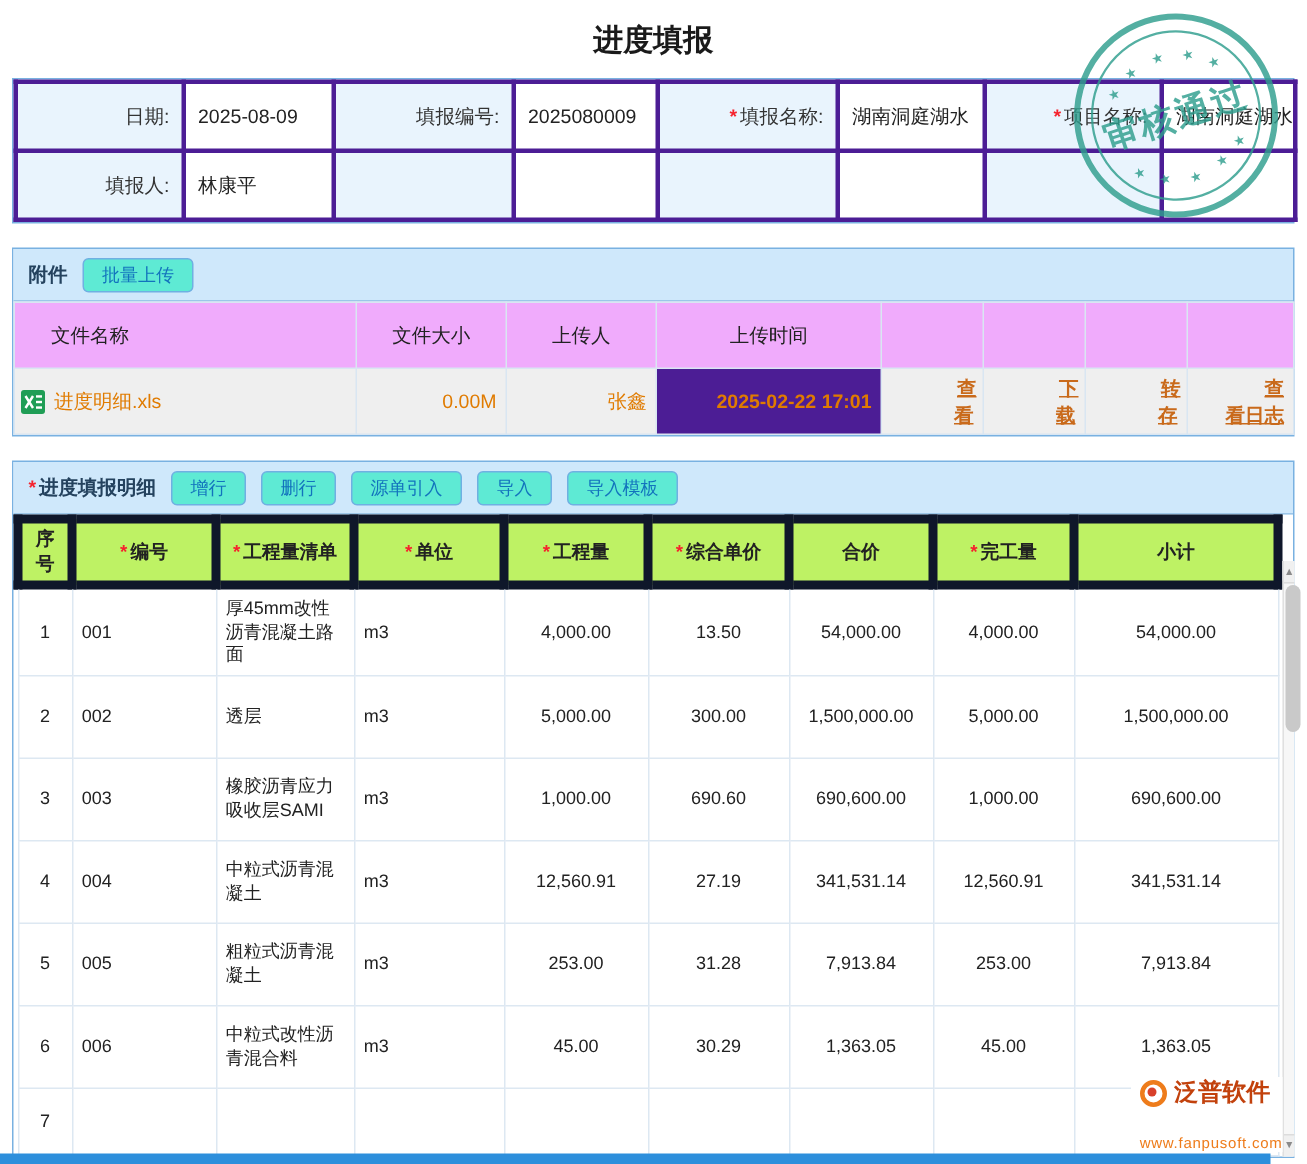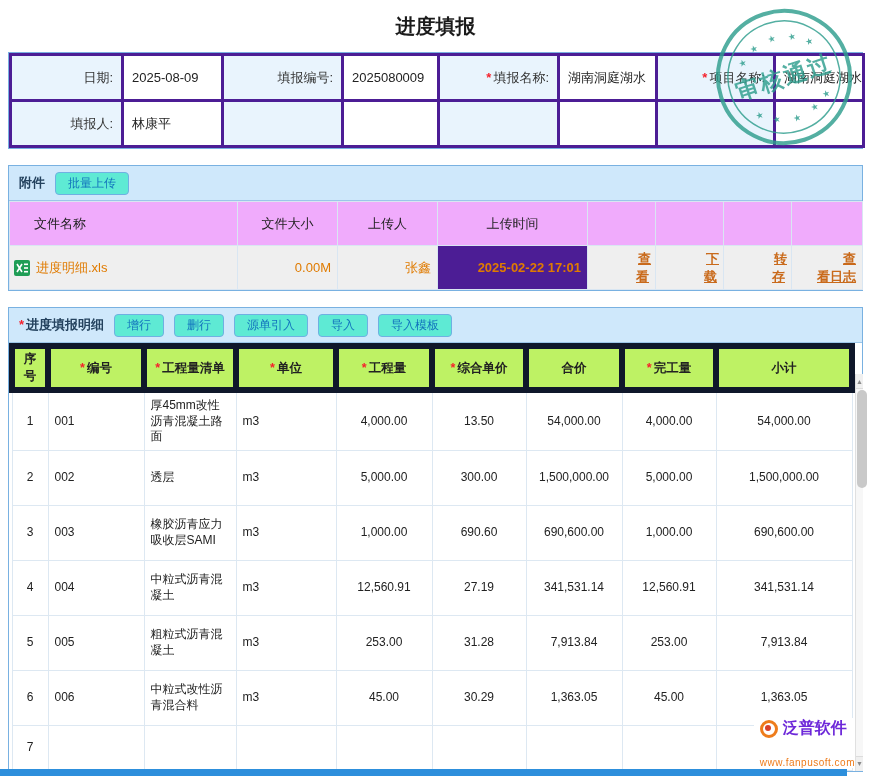--- a/index.html
+++ b/index.html
@@ -50,21 +50,21 @@
   .sb-thumb{position:absolute;top:16px;left:1px;width:10px;height:98px;background:#c9c9c9;border-radius:5px;cursor:pointer;}
 
   
   .stamp{position:absolute;top:6px;right:16px;width:142px;height:142px;transform:rotate(-18deg);opacity:.82;z-index:20;pointer-events:none;}
 
   
   .branding{position:absolute;right:16px;bottom:8px;z-index:15;background:#fff;padding-left:6px;}
   .brand-top{display:flex;align-items:center;gap:5px;}
   .brand-logo{width:18px;height:18px;border-radius:50%;border:3px solid #ee7c1b;position:relative;box-sizing:border-box;}
   .brand-logo::after{content:"";position:absolute;width:6px;height:6px;border-radius:50%;background:#d8402a;top:2px;left:2px;}
-  .brand-name{font-size:16px;font-weight:bold;color:#6d28d9;}
+  .brand-name{font-size:16px;font-weight:bold;color:#c2410c;}
   .brand-site{font-size:10px;color:#ee7c1b;letter-spacing:.5px;margin-top:18px;text-align:center;}
 
   .bottom-bar{position:absolute;left:0;bottom:0;width:847px;height:7px;background:#2d8fdc;}
 </style>
 </head>
 <body>
 
 <div class="page-title">进度填报</div>
 
 <div class="stamp">

